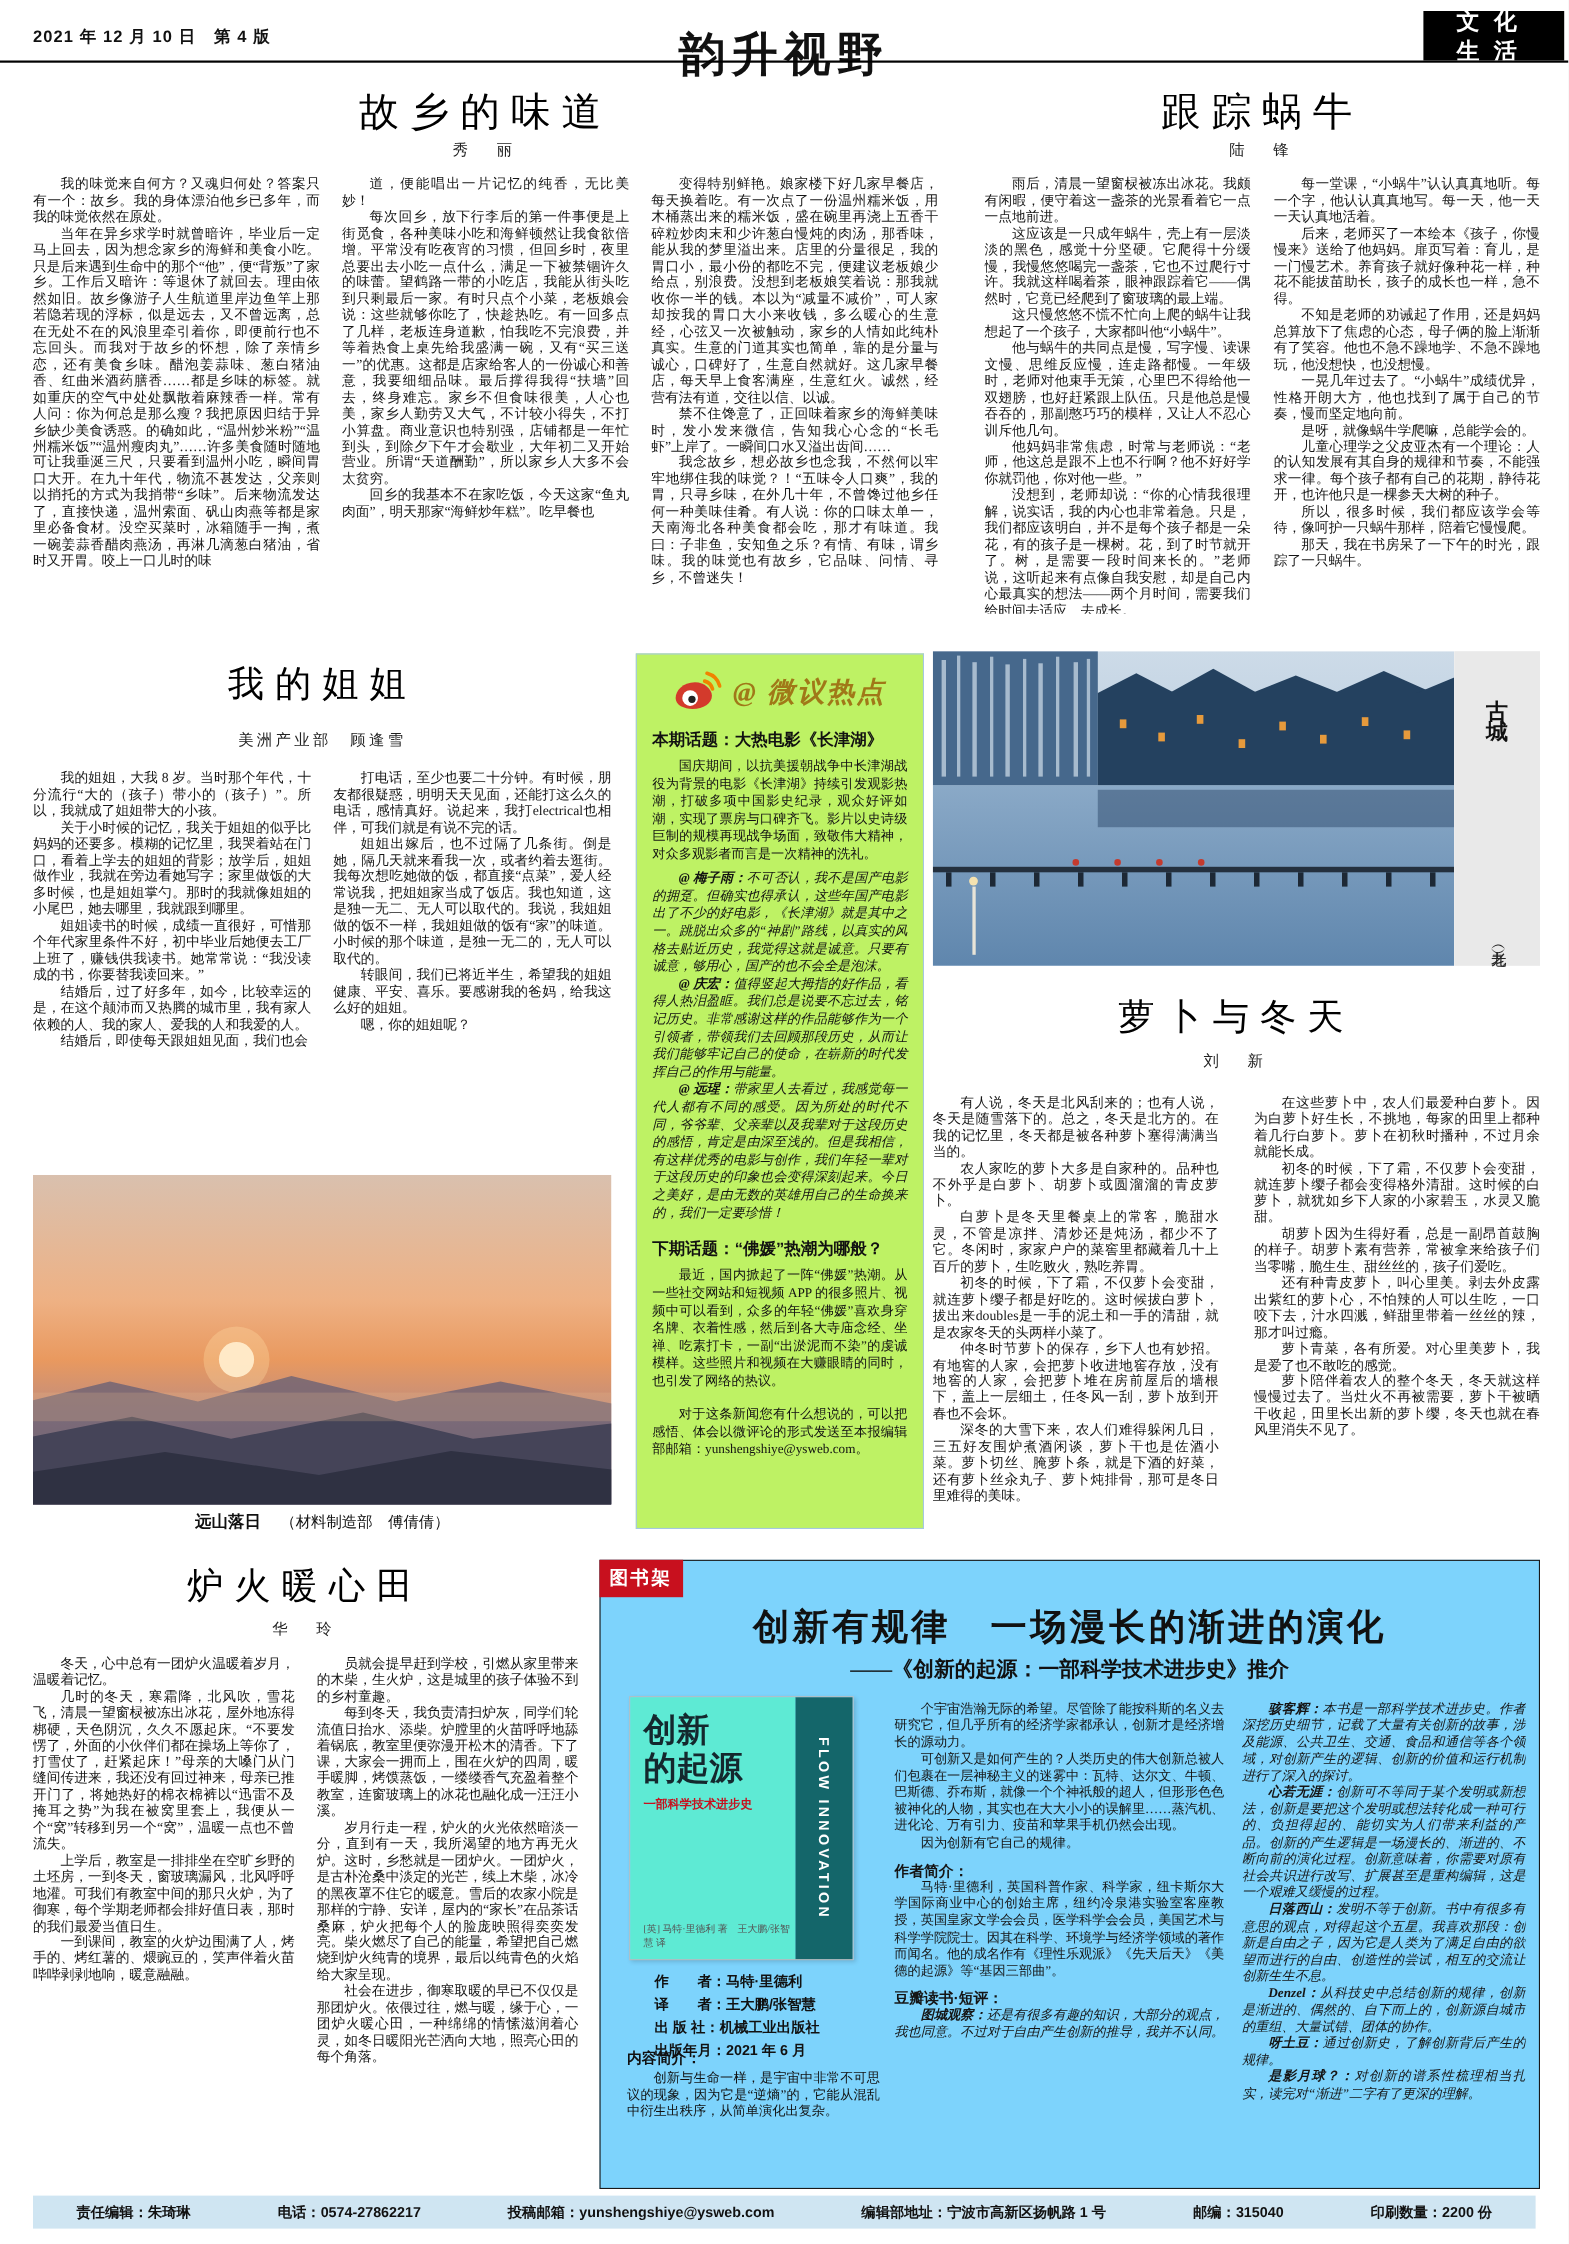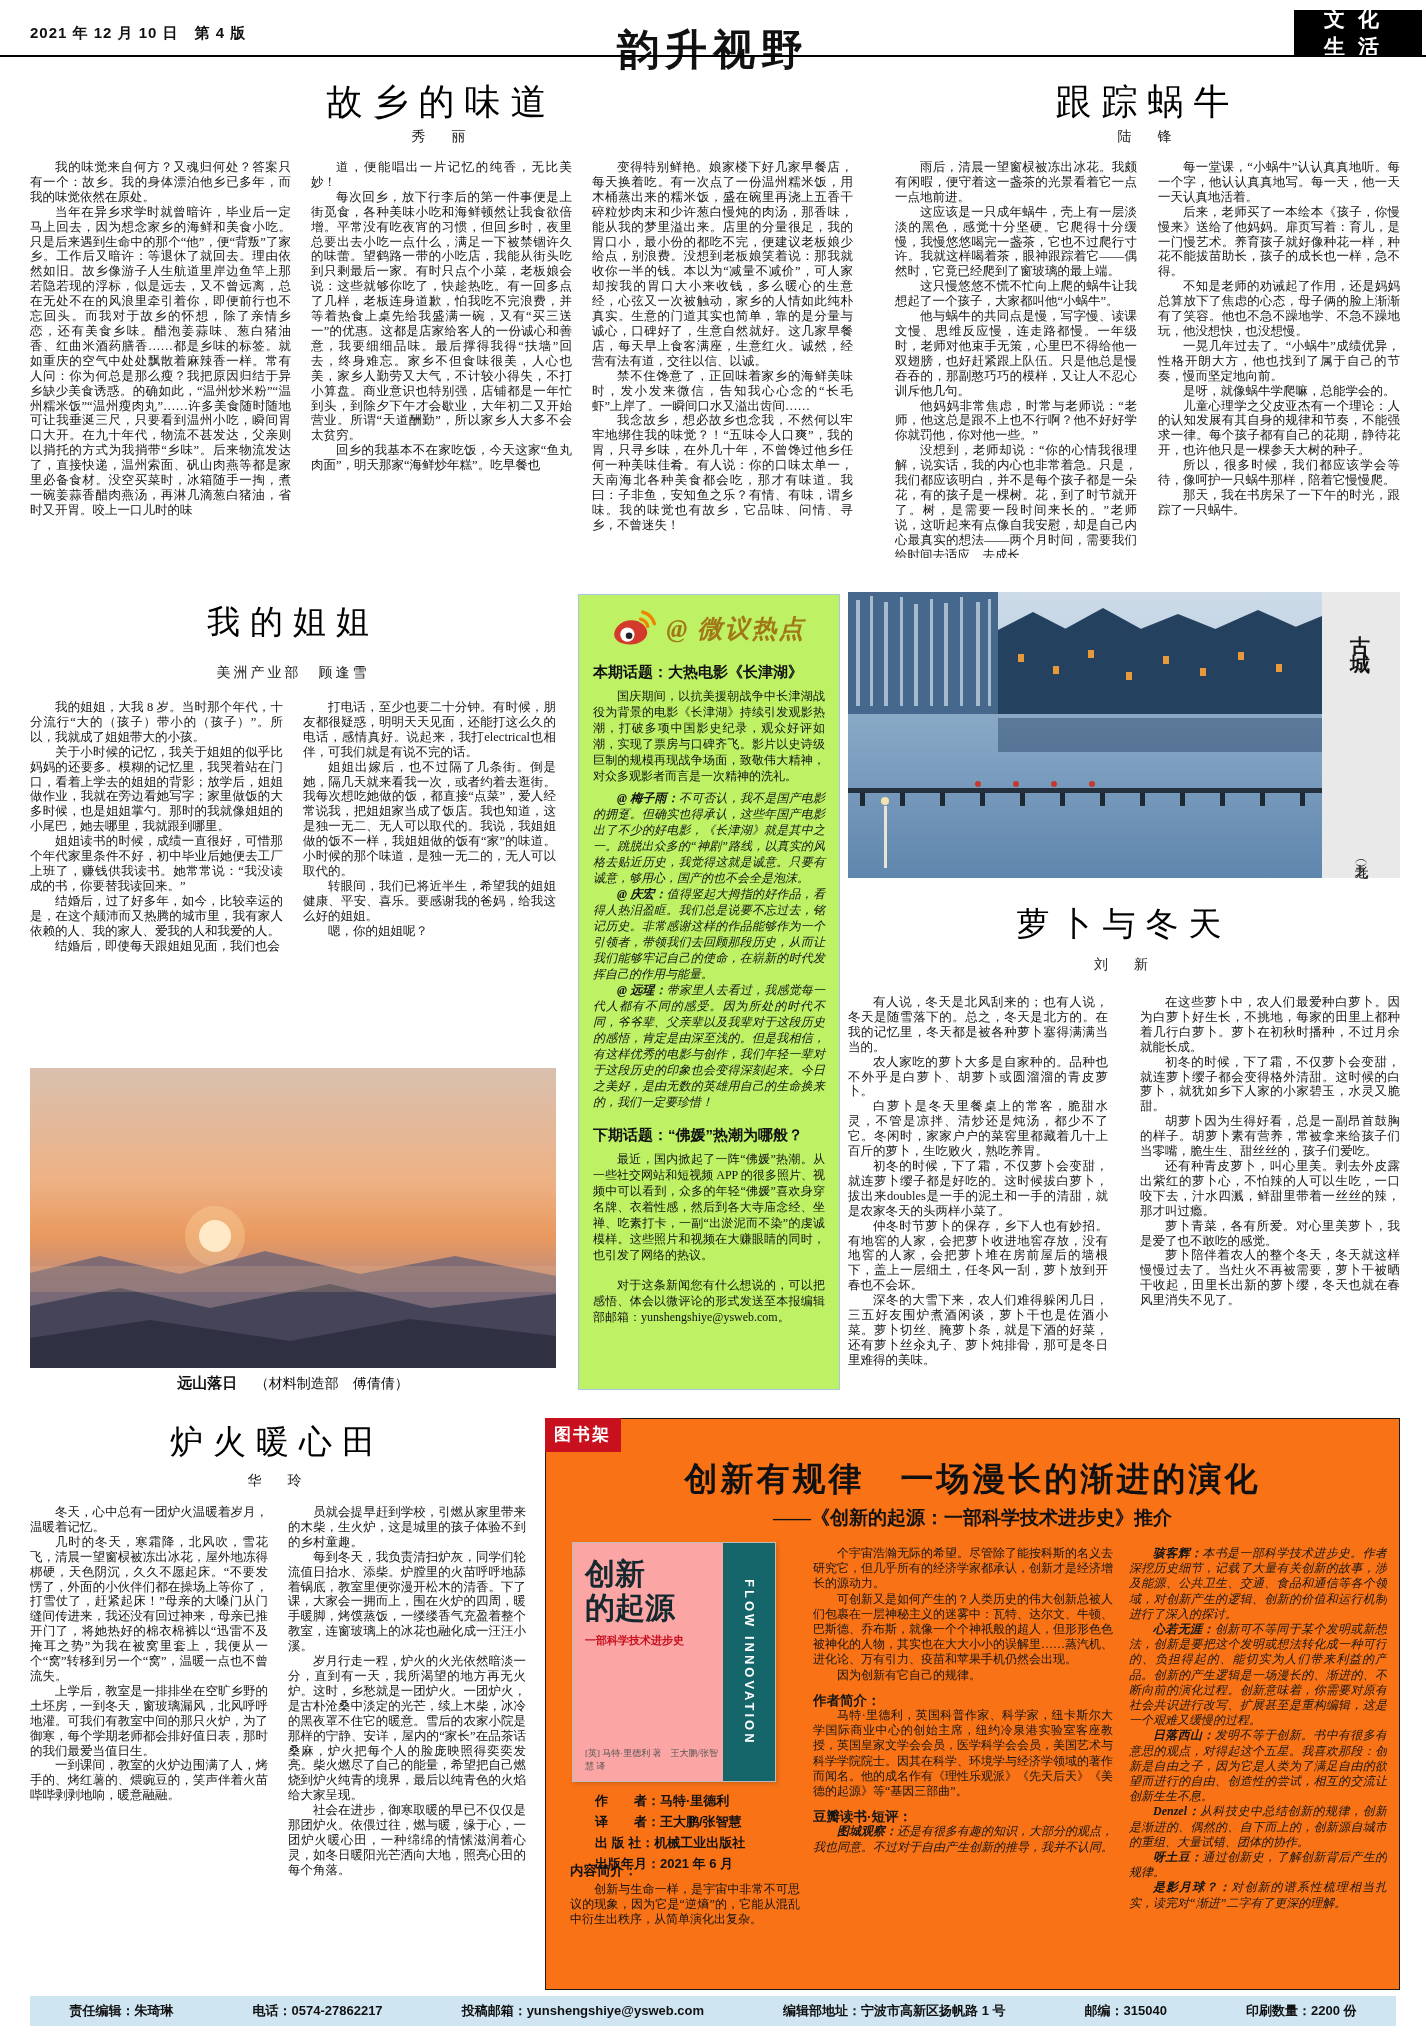--- a/index.html
+++ b/index.html
@@ -34,39 +34,39 @@
   #sunset-photo{position:absolute;left:30px;top:1068px;width:526px;height:300px;overflow:hidden;}
   #sunset-caption{position:absolute;left:30px;top:1374px;width:526px;text-align:center;font-size:14px;}
   #sunset-caption .cap-t{font-weight:bold;font-size:15px;margin-right:14px;}
   #gucheng-photo{position:absolute;left:848px;top:592px;width:552px;height:286px;display:flex;}
   #gucheng-scene{width:474px;height:286px;}
   #gucheng-side{width:78px;height:286px;background:#e9e9e9;position:relative;}
   #gucheng-caption{position:absolute;top:28px;left:50%;transform:translateX(-50%);writing-mode:vertical-rl;
                    font-size:20px;font-weight:bold;letter-spacing:18px;color:#111;}
   #gucheng-credit{position:absolute;bottom:24px;left:50%;transform:translateX(-50%);writing-mode:vertical-rl;font-size:14px;color:#222;}
   
-  #book-box{position:absolute;left:545px;top:1418px;width:855px;height:572px;border:1.5px solid #1a1a1a;box-sizing:border-box;background:#f97316;}
+  #book-box{position:absolute;left:545px;top:1418px;width:855px;height:572px;border:1.5px solid #1a1a1a;box-sizing:border-box;background:#7dd3fc;}
   #book-label{position:absolute;left:-1.5px;top:-1.5px;width:76px;height:34px;background:#c8101e;color:#fff;
               display:flex;align-items:center;justify-content:center;font-size:17px;font-weight:bold;letter-spacing:2px;}
   #book-headline{position:absolute;left:0;right:0;top:38px;text-align:center;font-size:33px;font-weight:900;letter-spacing:3px;}
   #book-subtitle{position:absolute;left:0;right:0;top:86px;text-align:center;font-size:19px;font-weight:bold;}
   .book-col{position:absolute;text-align:justify;font-size:12px;line-height:15.2px;overflow:hidden;color:#151515;}
   .book-col p{margin:0;text-indent:2em;}
   .book-heading{font-weight:bold;font-size:13.5px;text-indent:0 !important;margin-top:10px !important;font-family:"Liberation Sans","DejaVu Sans",sans-serif;}
   #book-info{position:absolute;left:595px;top:1790px;width:230px;font-size:13px;font-weight:bold;line-height:21px;
              font-family:"Liberation Sans","DejaVu Sans",sans-serif;}
   #book-info p{margin:0;text-indent:0;}
   #book-brief{position:absolute;left:570px;top:1882px;width:230px;font-size:12px;line-height:15.2px;text-align:justify;overflow:hidden;height:100px;}
   #book-brief p{margin:0;text-indent:2em;}
   #brief-heading{position:absolute;left:570px;top:1862px;font-size:13.5px;font-weight:bold;font-family:"Liberation Sans","DejaVu Sans",sans-serif;}
   .reviewers{font-style:italic;}
   
   #book-cover{position:absolute;left:572px;top:1542px;width:202px;height:238px;border:1px solid #bbb;display:flex;
               box-shadow:2px 2px 4px rgba(0,0,0,0.15);}
-  #bc-left{flex:1;padding:14px 4px 8px 12px;position:relative;background:#fca5a5;}
+  #bc-left{flex:1;padding:14px 4px 8px 12px;position:relative;background:#5eead4;}
   .bc-t{font-size:30px;font-weight:900;line-height:34px;font-family:"Liberation Sans","DejaVu Sans",sans-serif;color:#14282e;}
   .bc-sub{margin-top:8px;font-size:11px;color:#c8101e;font-weight:bold;}
   .bc-author{position:absolute;bottom:8px;left:12px;font-size:9px;color:#555;}
   #bc-right{width:52px;background:#14666a;color:#fff;writing-mode:vertical-rl;text-orientation:mixed;
             display:flex;align-items:center;justify-content:center;font-size:13px;letter-spacing:3px;
             font-family:"Liberation Sans","DejaVu Sans",sans-serif;font-weight:bold;}
   
   #footer{position:absolute;left:30px;top:1996px;width:1366px;height:30px;background:#cfe5f2;
           display:flex;align-items:center;justify-content:space-around;font-size:13px;font-weight:bold;
           font-family:"Liberation Sans","DejaVu Sans",sans-serif;}

